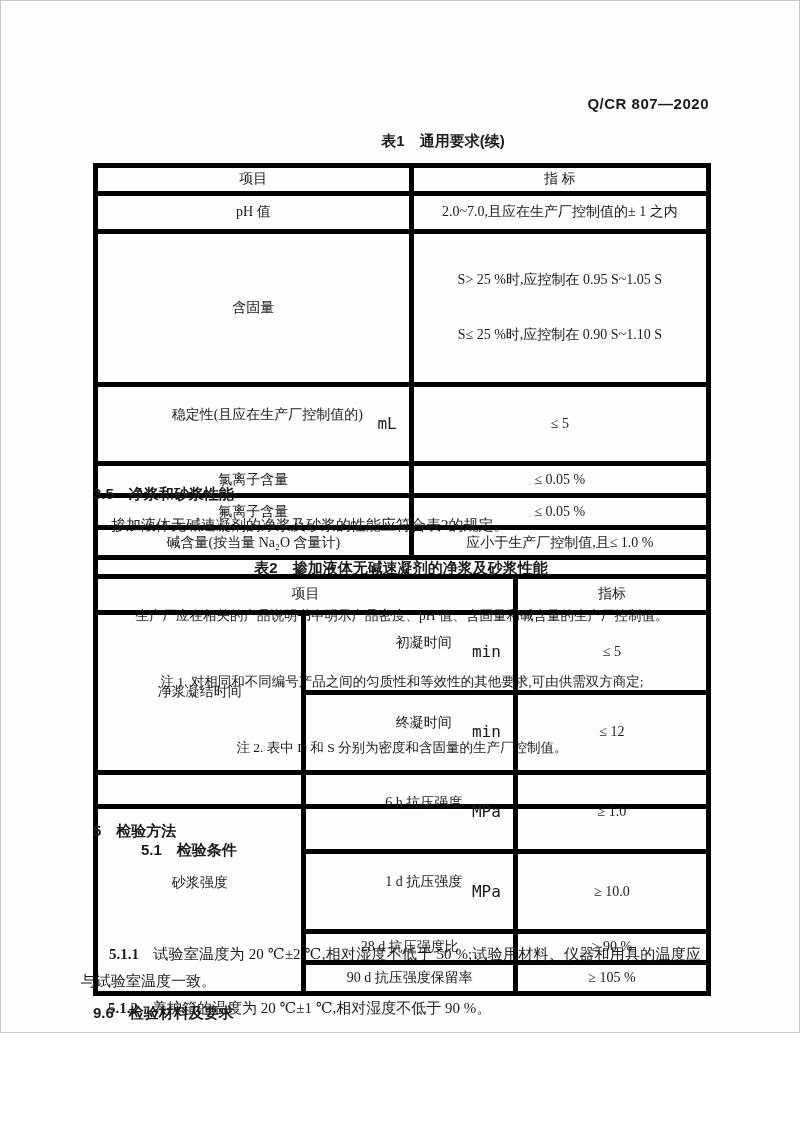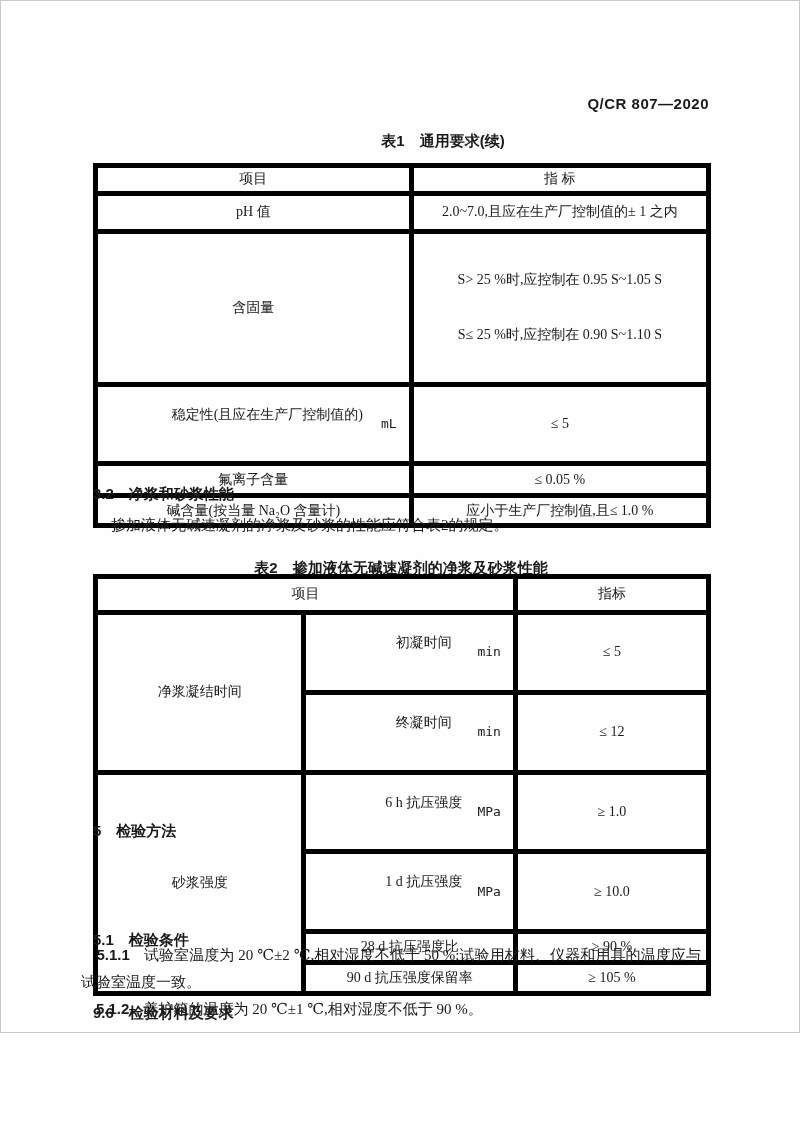--- a/index.html
+++ b/index.html
@@ -44,42 +44,42 @@
   .t2 { top:573px; left:92px; }
 
   tr.h28 { height:28px; } tr.h38 { height:38px; } tr.h42 { height:42px; }
   tr.h36 { height:36px; } tr.h32 { height:32px; } tr.h30 { height:30px; }
   tr.h31 { height:31px; }
 
   td.with-unit { position:relative; }
   td.with-unit .unit {
     position:absolute; right:12px; top:50%; transform:translateY(-50%);
     font-family:"DejaVu Sans Mono","Liberation Mono",monospace;
-    font-size:13px;
+    font-size:16px;
   }
   td.notes-cell {
     text-align:left; padding:6px 8px 5px 6px;
     font-size:13.5px; line-height:22px;
   }
   .heading {
     left:92px;
     font-family:"Liberation Sans","DejaVu Sans",sans-serif;
     font-weight:bold; font-size:15px; white-space:pre-wrap;
   }
-  .h42s { top:484px; } .h5 { top:821px; } .h51 { top:930px; } .h52 { top:1003px; }
+  .h42s { top:484px; } .h5 { top:821px; } .h51 { top:840px;margin-left:48px; } .h52 { top:1003px; }
   .para {
     left:80px; width:620px;
     font-size:15px; line-height:27px;
     text-align:justify; white-space:pre-wrap;
   }
   .p42 { top:511px; text-indent:2em; }
   .p511 { top:913px; } .p512 { top:967px; }
   .clause-num {
-    font-family:Liberation Sans, sans-serif;
-    font-weight:bold; margin-right:14px;
+    font-family:Liberation Serif, serif;
+    font-weight:bold; margin-right:14px;margin-left:12px;
   }
   .page-number { left:105px; top:1038px; font-size:14px; }
 </style>
 </head>
 <body>
 
 <div class="page">
 
   <div class="abs doc-number">Q/CR 807—2020</div>
 
@@ -107,31 +107,42 @@
       </td>
     </tr>
     <tr class="h36">
       <td class="with-unit">
         <span>稳定性(且应在生产厂控制值的)</span>
         <span class="unit">mL</span>
       </td>
       <td>≤ 5</td>
     </tr>
     <tr class="h32">
+      <td>氯离子含量</td>
+      <td>≤ 0.05 %</td>
+    </tr>
+    <tr class="h32">
       <td>氟离子含量</td>
       <td>≤ 0.05 %</td>
     </tr>
     <tr class="h30">
       <td>碱含量(按当量 Na₂O 含量计)</td>
       <td>应小于生产厂控制值,且≤ 1.0 %</td>
     </tr>
+    <tr>
+      <td class="notes-cell" colspan="2">
+        <div>生产厂应在相关的产品说明书中明示产品密度、pH 值、含固量和碱含量的生产厂控制值。</div>
+        <div>注 1. 对相同和不同编号产品之间的匀质性和等效性的其他要求,可由供需双方商定;</div>
+        <div>注 2. 表中 D 和 S 分别为密度和含固量的生产厂控制值。</div>
+      </td>
+    </tr>
   </tbody>
     </table>
 
-  <div class="abs heading h42s">3.2　净浆和砂浆性能</div>
+  <div class="abs heading h42s">3.5　净浆和砂浆性能</div>
   <div class="abs para p42">掺加液体无碱速凝剂的净浆及砂浆的性能应符合表2的规定。</div>
 
   <div class="abs tbl-title t2-title">表2　掺加液体无碱速凝剂的净浆及砂浆性能</div>
 
   <table class="abs std t2">
     <colgroup>
         <col style="width:34%">
         <col style="width:34.5%">
         <col style="width:31.5%">
       </colgroup>

